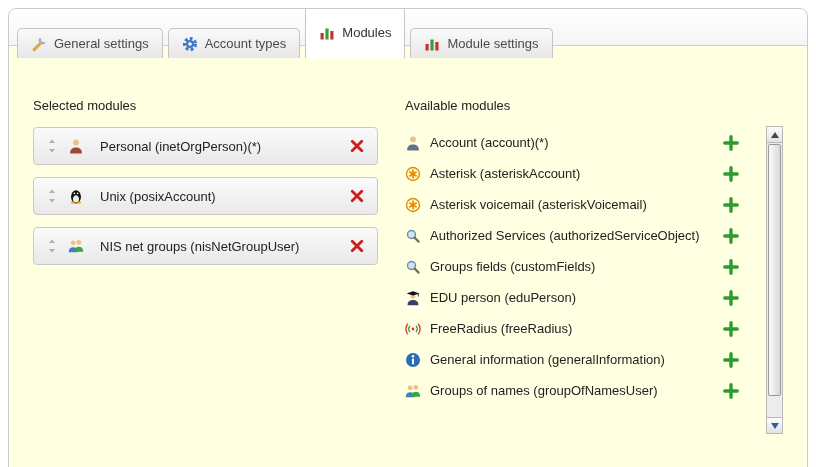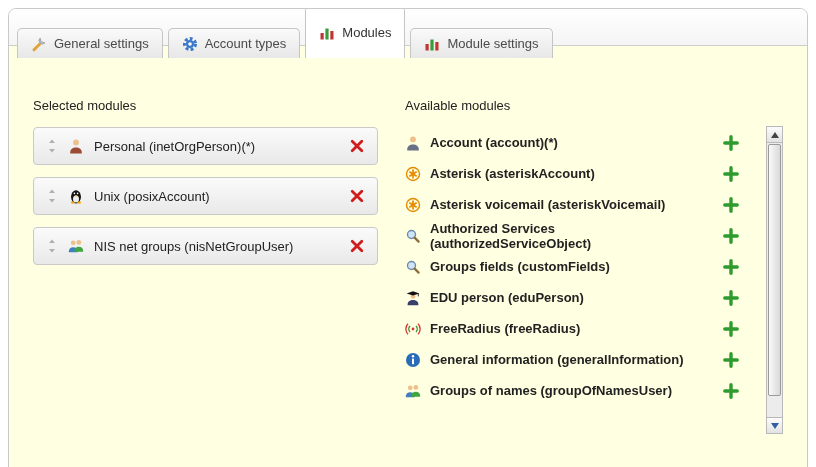--- a/index.html
+++ b/index.html
@@ -22,24 +22,24 @@
   .users-head { display:flex; align-items:center; gap:8px; font-weight:bold; color:#222;
     padding-bottom:8px; border-bottom:1px dotted #a9a97e; }
   .cols { display:flex; }
   .col-left { width:372px; flex:none; }
   .col-right { flex:1; position:relative; }
   .col-label { margin:16px 0 14px; color:#222; }
   
   .sel-row { width:345px; height:38px; margin-bottom:12px; display:flex; align-items:center;
     gap:10px; padding:0 12px; background:linear-gradient(#fbfbfb,#e9e9e9);
     border:1px solid #c9c9c9; border-radius:4px; cursor:move; }
-  .sel-row .lbl { color:#222; }
+  .sel-row .lbl { margin-left:6px; color:#222; }
   .act { margin-left:auto; cursor:pointer; display:flex; align-items:center; }
   
-  .avail-list { padding-right:44px;font-weight:bold; }
+  .avail-list { padding-right:44px; }
   .avail-row { height:31px; display:flex; align-items:center; gap:9px; color:#222; }
   
   .scrollbar { position:absolute; right:0; top:44px; width:17px; height:308px;
     border:1px solid #b9b9b9; background:#ececec; display:flex; flex-direction:column; }
   .sb-btn { height:16px; flex:none; background:linear-gradient(#fcfcfc,#e2e2e2);
     display:flex; align-items:center; justify-content:center; cursor:pointer; }
   .sb-btn.up { border-bottom:1px solid #b9b9b9; }
   .sb-btn.down { border-top:1px solid #b9b9b9; margin-top:auto; }
   .sb-track { flex:1; position:relative; }
   .sb-thumb { position:absolute; left:1px; right:1px; top:1px; height:252px;

